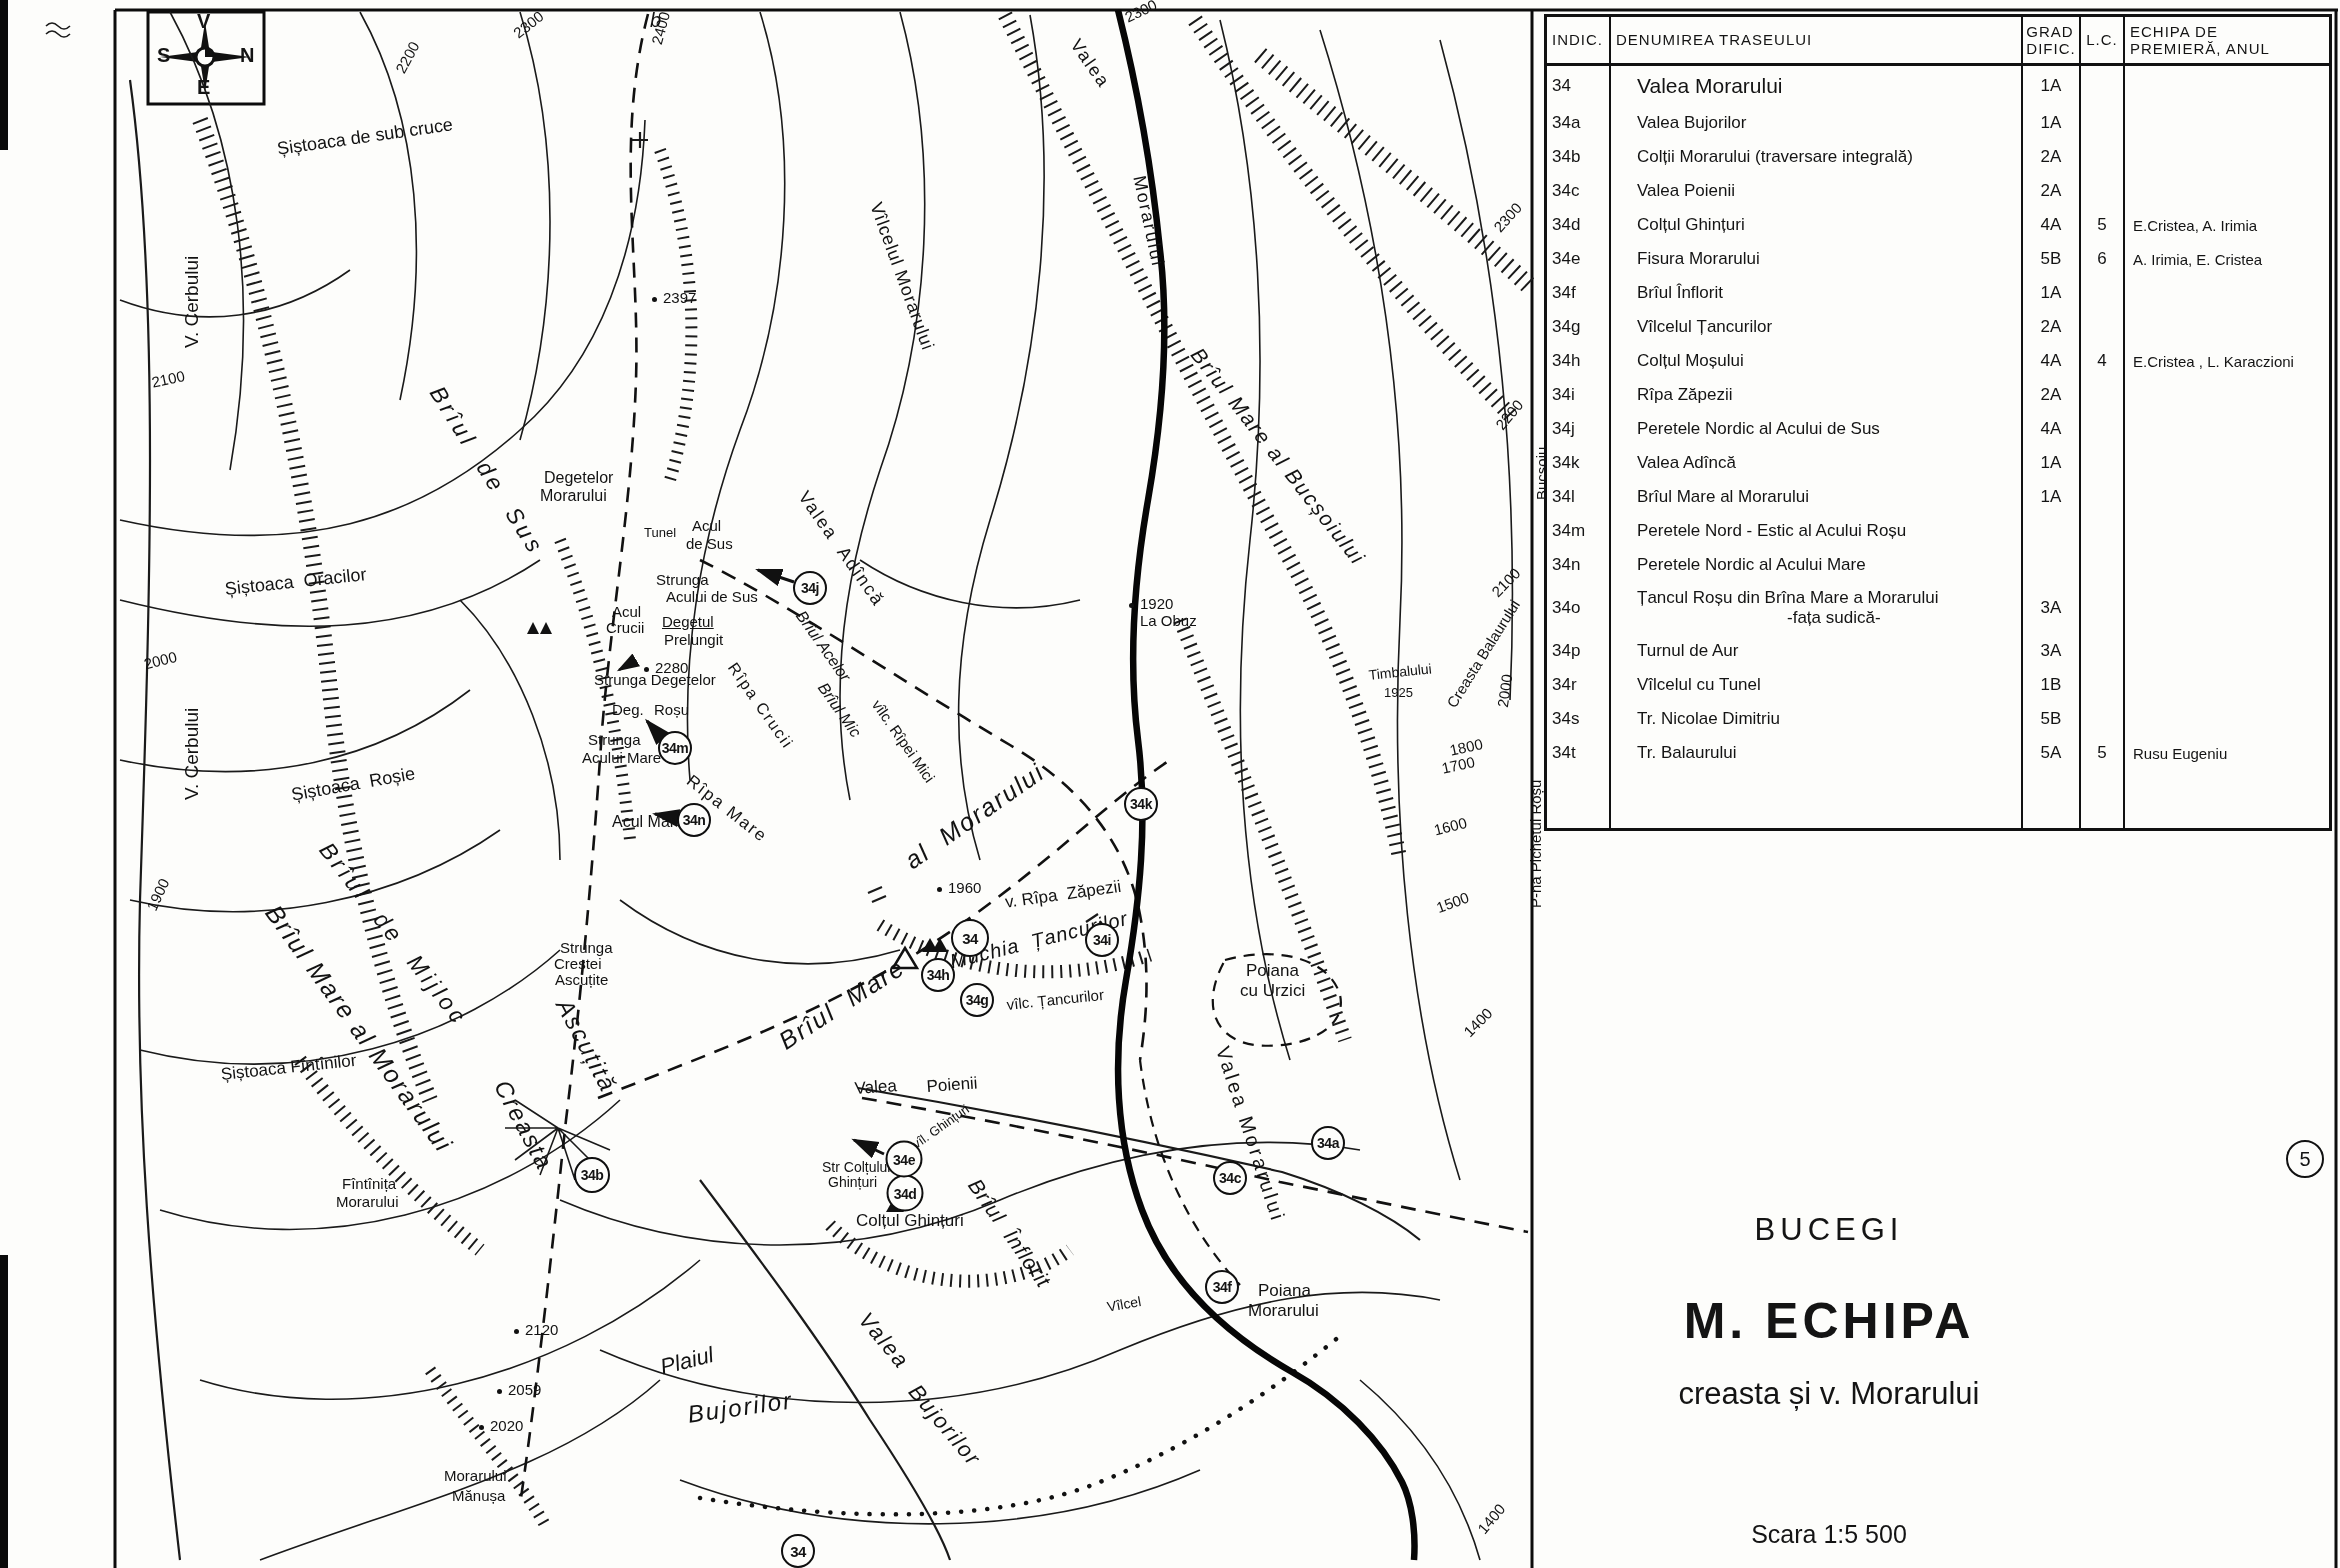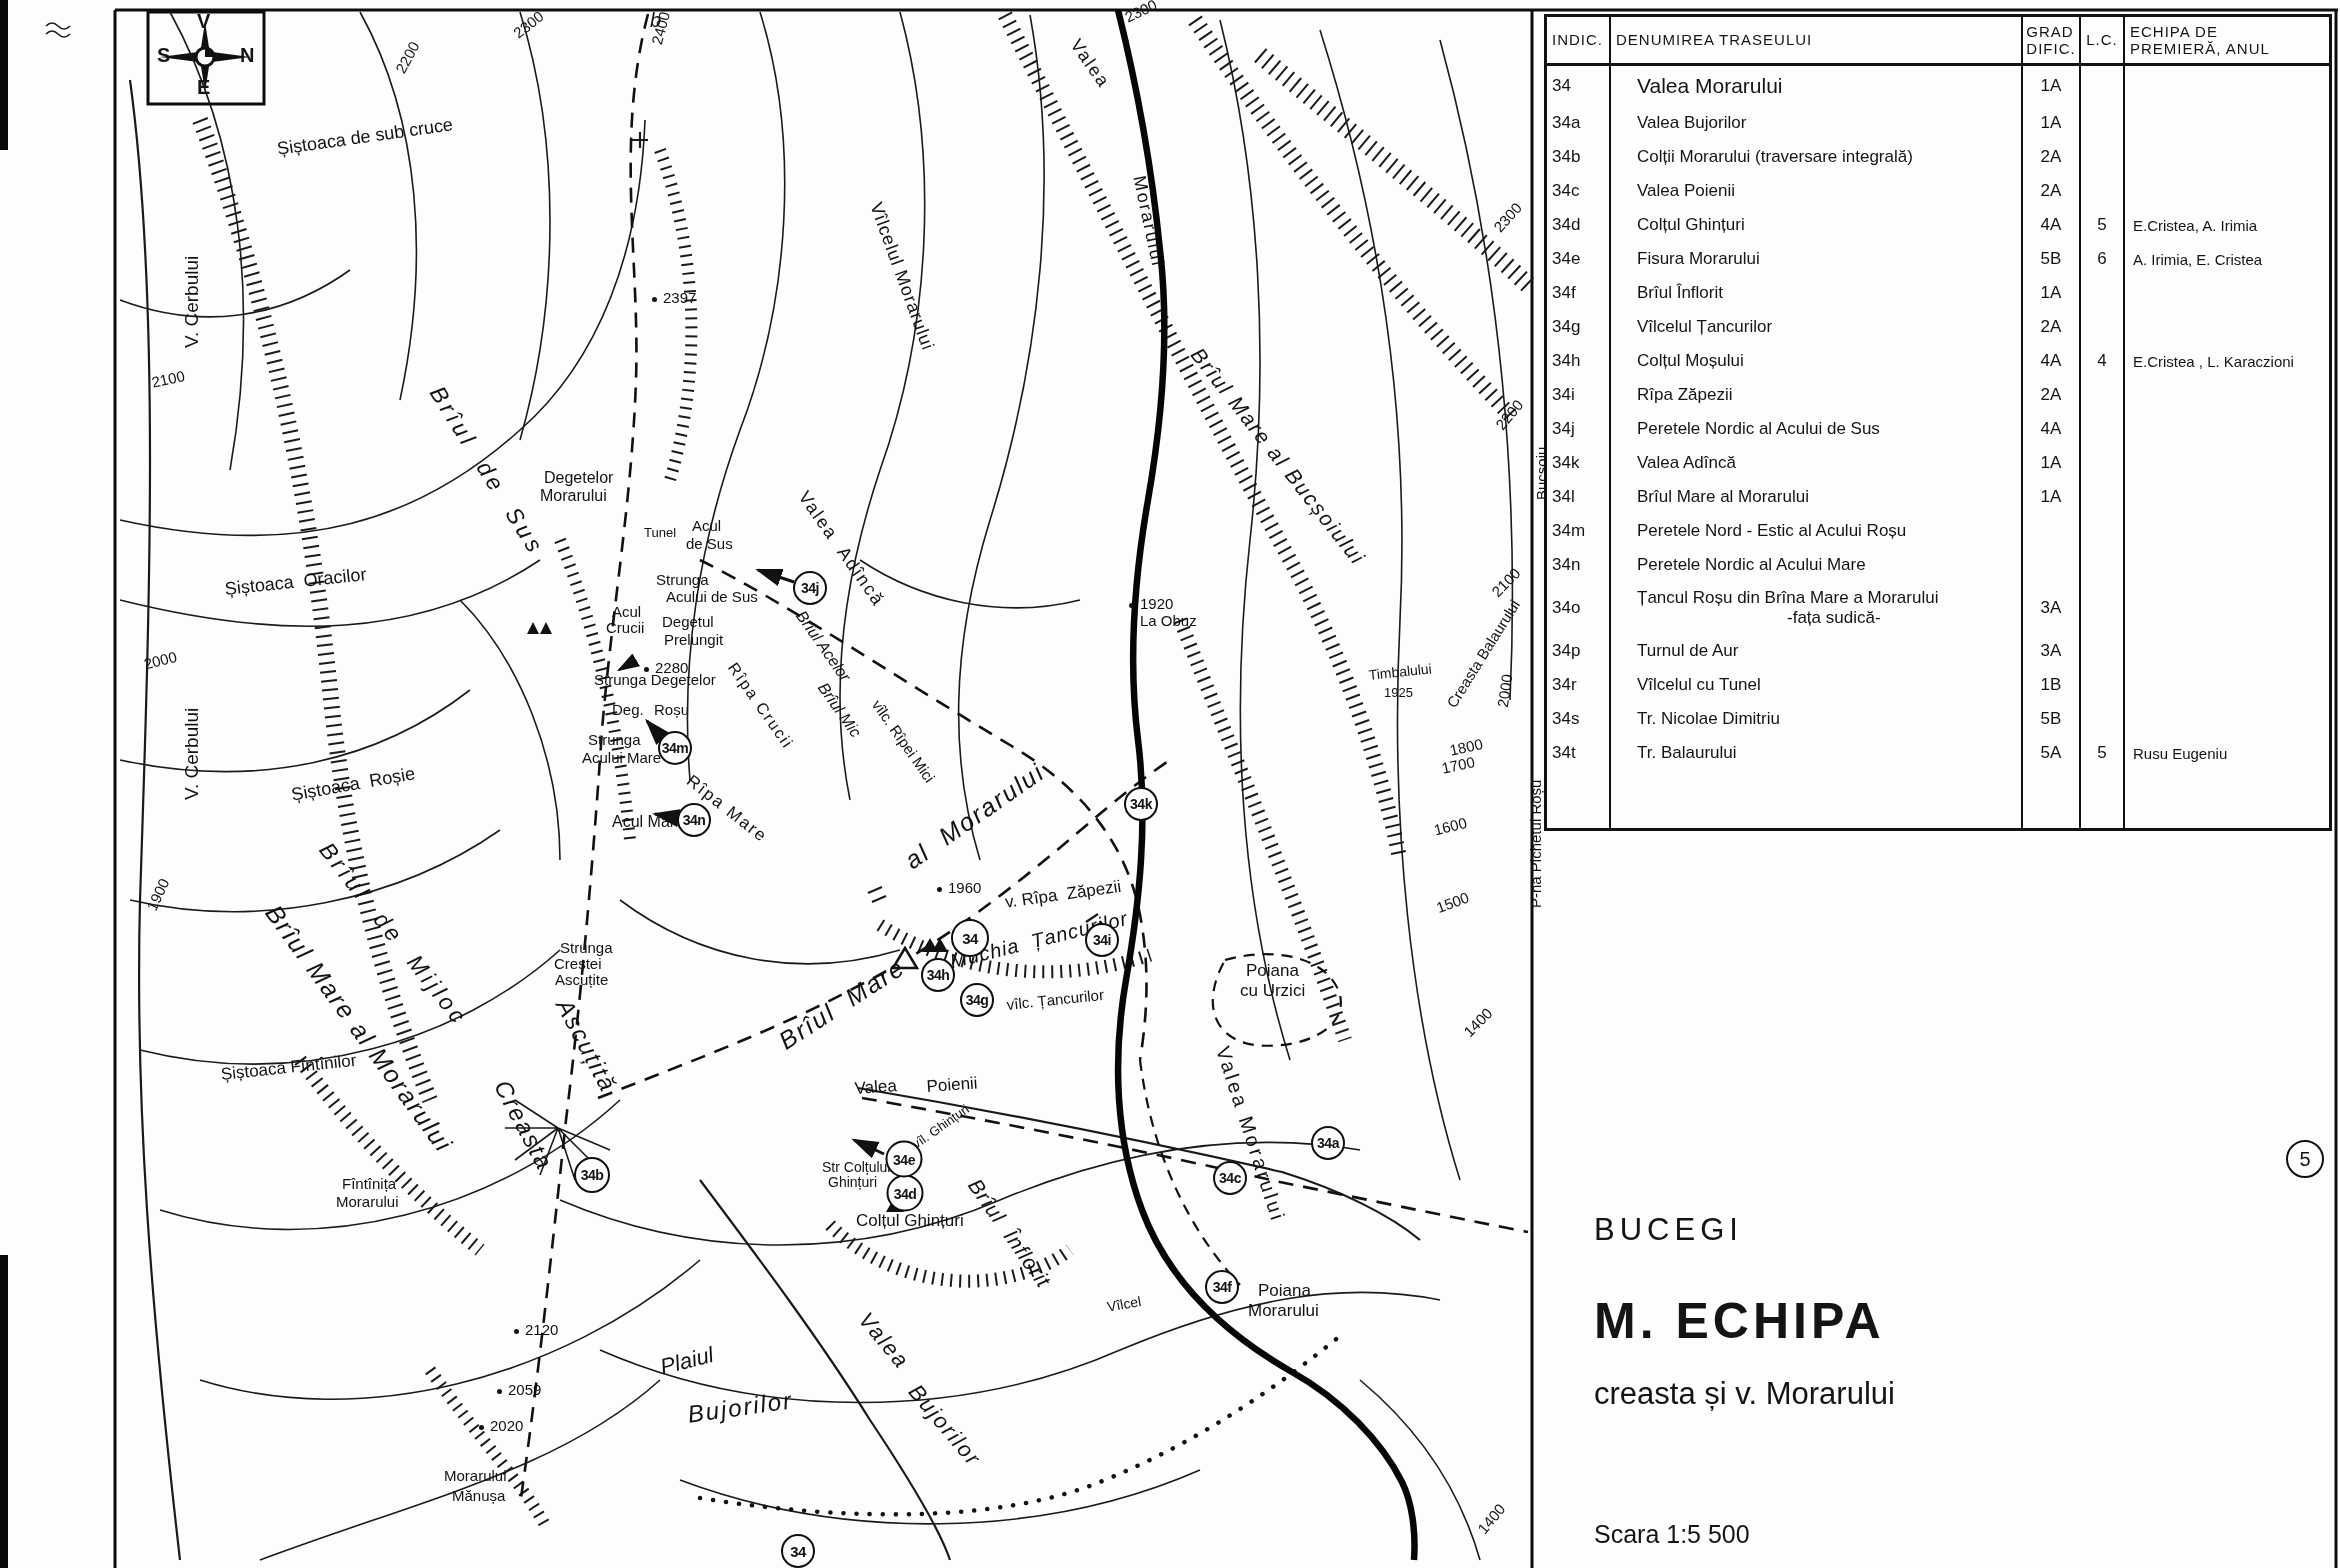--- a/index.html
+++ b/index.html
@@ -35,21 +35,21 @@
   .th:last-child{border-right:none;}
   .td{border-right:2px solid #111;display:flex;align-items:center;font-size:17px;}
   .td:last-child{border-right:none;}
   .td.id{padding-left:5px;}
   .td.nm{padding-left:26px;}
   .td.ctr{justify-content:center;}
   .td.tm{font-size:15px;padding-left:8px;}
   .nm2{display:block;line-height:1.2;}
   .nm2 .l2{display:block;padding-left:150px;}
   
-  .tblock{position:absolute;left:1594px;width:470px;}
+  .tblock{position:absolute;left:1594px;width:470px;text-align:center;}
   .sheet{position:absolute;left:2286px;top:1140px;width:34px;height:34px;border:2.5px solid #111;
          border-radius:50%;display:flex;align-items:center;justify-content:center;font-size:20px;background:#fdfdfb;}
 </style>
 </head>
 <body>
 
 <div id="page">
 
   <svg id="art" viewBox="0 0 2340 1568">
     <defs>
@@ -187,21 +187,21 @@
       <span class="ml" style="left: 555px; top: 972px; font-size: 15px; text-align: center;">Ascuțite</span>
       <span class="ml" style="left: 544px; top: 470px; font-size: 16px;">Degetelor</span>
       <span class="ml" style="left: 540px; top: 488px; font-size: 16px;">Morarului</span>
       <span class="ml" style="left: 644px; top: 526px; font-size: 13px;">Tunel</span>
       <span class="ml" style="left: 692px; top: 518px; font-size: 15px;">Acul</span>
       <span class="ml" style="left: 686px; top: 536px; font-size: 15px;">de Sus</span>
       <span class="ml" style="left: 656px; top: 572px; font-size: 15px;">Strunga</span>
       <span class="ml" style="left: 666px; top: 589px; font-size: 15px;">Acului de Sus</span>
       <span class="ml" style="left: 612px; top: 604px; font-size: 15px;">Acul</span>
       <span class="ml" style="left: 606px; top: 620px; font-size: 15px;">Crucii</span>
-      <span class="ml" style="left: 662px; top: 614px; font-size: 15px;">Degetul</span>
+      <span class="ml" style="left: 662px; top: 614px; font-size: 15px; text-decoration: underline;">Degetul</span>
       <span class="ml" style="left: 664px; top: 632px; font-size: 15px;">Prelungit</span>
       <span class="ml" style="left: 594px; top: 672px; font-size: 15px;">Strunga Degetelor</span>
       <span class="ml" style="left: 612px; top: 702px; font-size: 15px;">Deg.</span>
       <span class="ml" style="left: 654px; top: 702px; font-size: 15px;">Roșu</span>
       <span class="ml" style="left: 588px; top: 732px; font-size: 15px;">Strunga</span>
       <span class="ml" style="left: 582px; top: 750px; font-size: 15px;">Acului Mare</span>
       <span class="ml" style="left: 612px; top: 814px; font-size: 16px;">Acul Mare</span>
       <span class="ml" style="left: 694px; top: 772px; font-size: 17px; transform: rotate(38deg); letter-spacing: 2px;">Rîpa Mare</span>
       <span class="ml" style="left: 738px; top: 660px; font-size: 16px; transform: rotate(55deg); letter-spacing: 2px;">Rîpa Crucii</span>
       <span class="ml it" style="left: 806px; top: 608px; font-size: 16px; transform: rotate(55deg);">Brîul Acelor</span>

